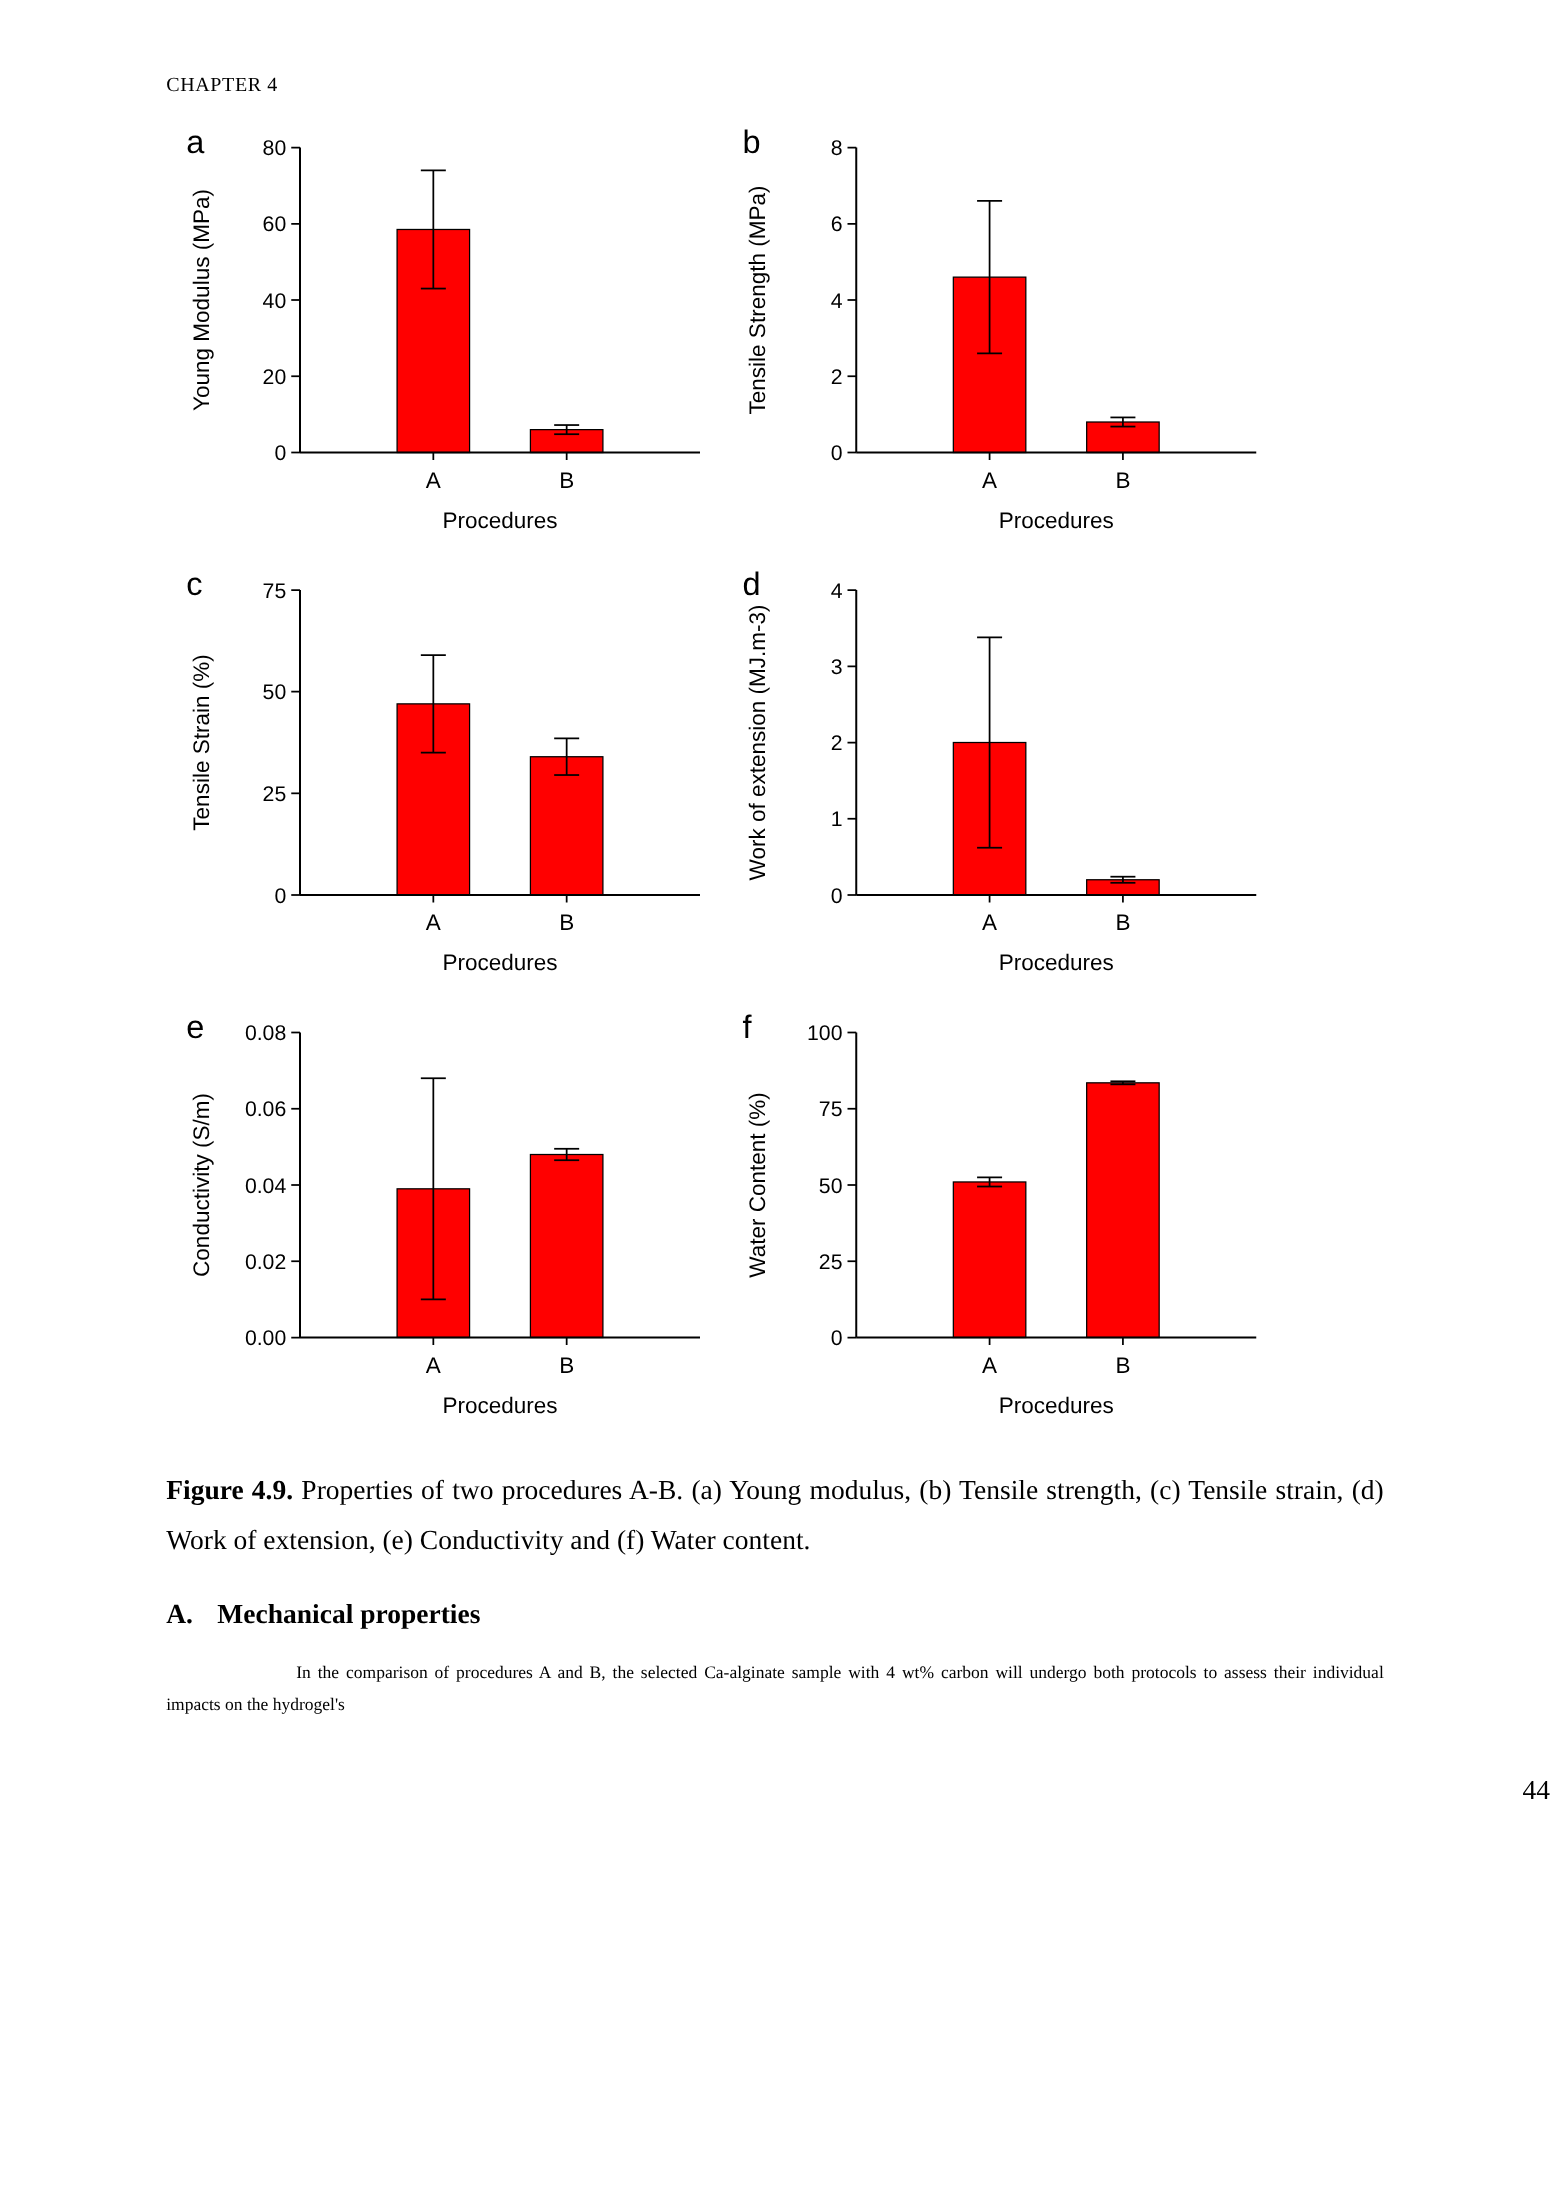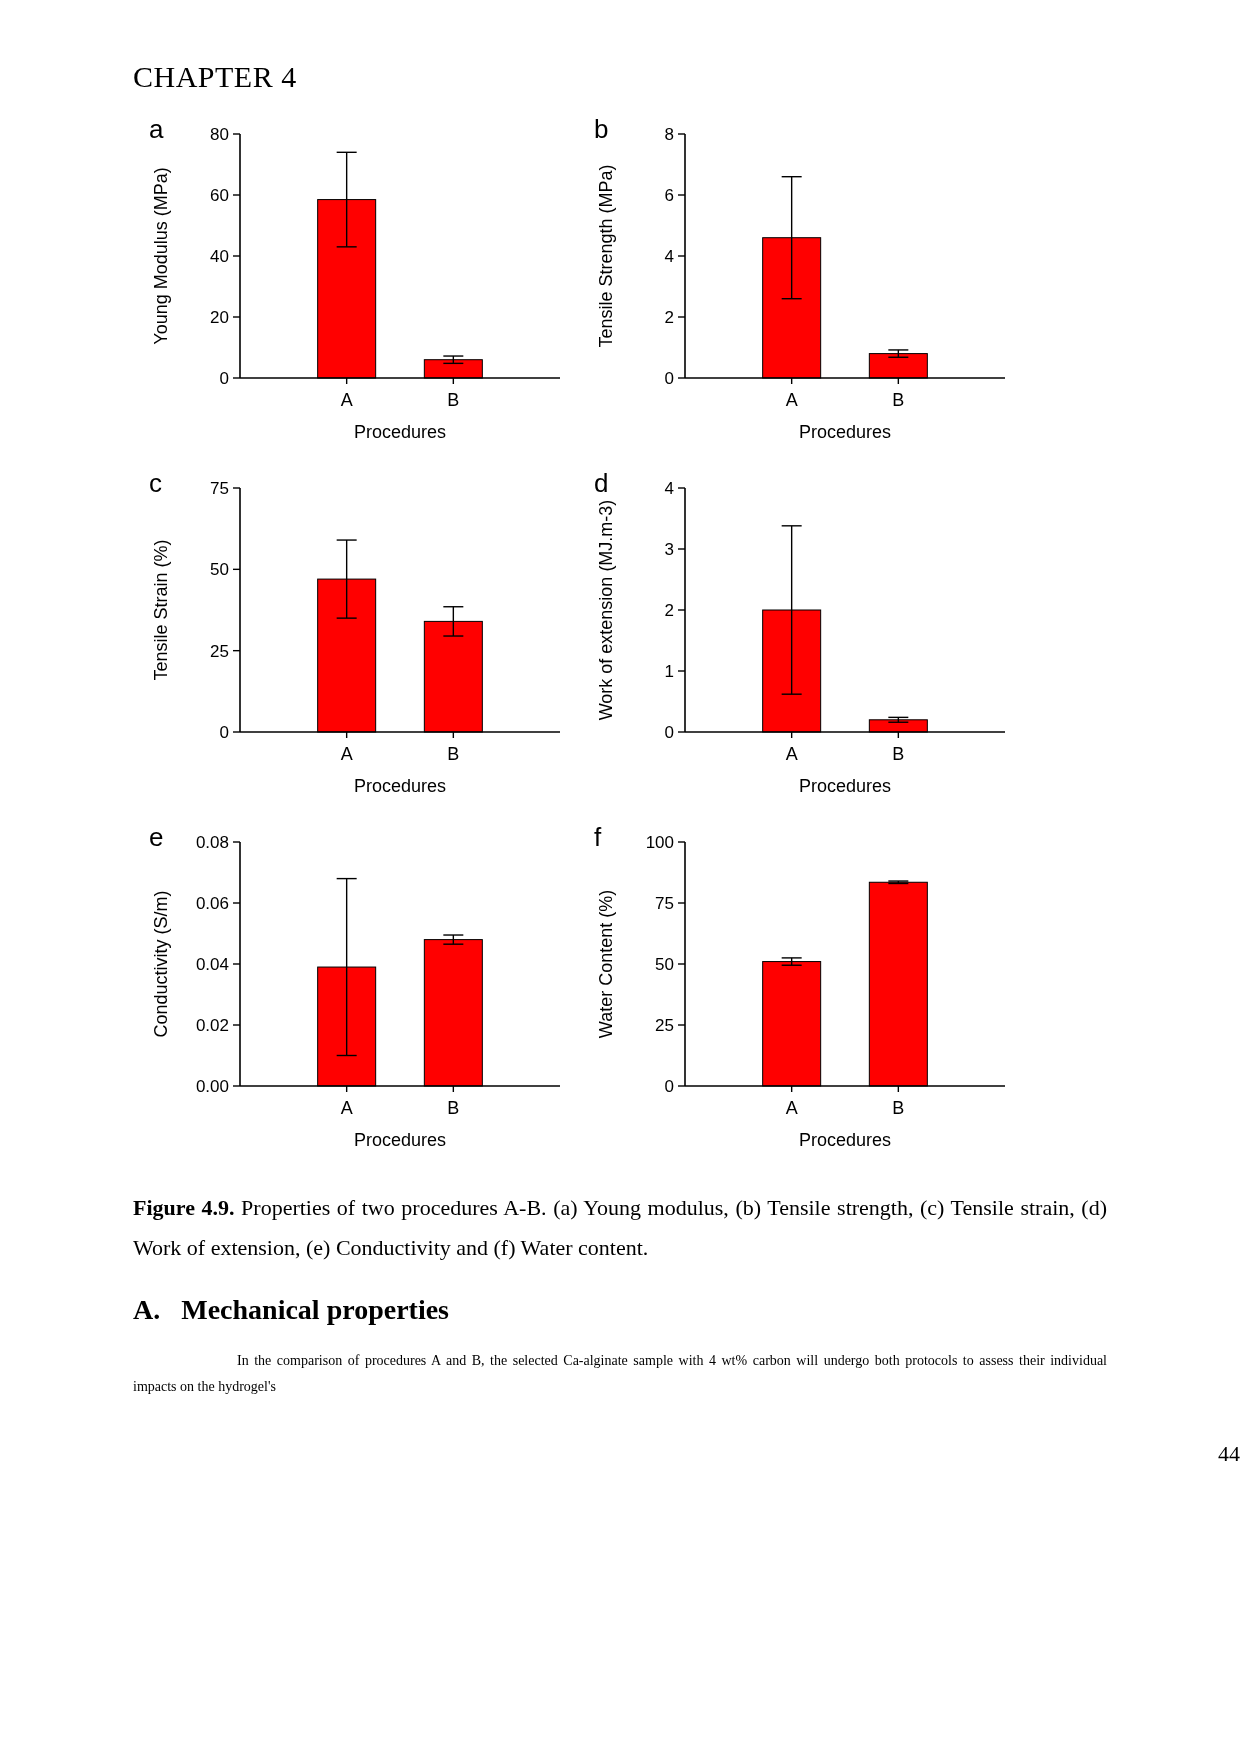--- a/index.html
+++ b/index.html
@@ -5,21 +5,21 @@
   * { margin:0; padding:0; box-sizing:border-box; }
   html,body { background:#ffffff; }
   body {
     width:1240px; height:1754px;
     font-family:"Liberation Serif","DejaVu Serif",serif;
     color:#000;
   }
   .page { position:relative; width:1240px; height:1754px; overflow:hidden; background:#fff; }
   .chapter-header {
     margin:60px 0 0 133px;
-    font-size:30px;
+    font-size:16px;
     letter-spacing:0.5px;
   }
   .figure-grid {
     display:grid;
     grid-template-columns:445px 445px;
     row-gap:22px;
     margin:26px 0 0 145px;
   }
   .chart-cell { position:relative; width:445px; height:332px; }
   .panel-letter {
@@ -30,21 +30,21 @@
   .chart-canvas { position:absolute; top:0; left:0; }
   svg text { font-family:"Liberation Sans","DejaVu Sans",sans-serif; fill:#000; }
   .caption {
     margin:28px 133px 0 133px;
     font-size:22px; line-height:1.82;
     text-align:justify;
   }
   .cap-label { font-weight:bold; }
   .heading {
     margin:26px 133px 0 133px;
-    font-size:28px; font-weight:bold;
+    font-size:22px; font-weight:bold;
   }
   .h-num { margin-right:14px; }
   .body-para {
     margin:22px 133px 0 133px;
     font-size:14px; line-height:1.82;
     text-align:justify;
     text-indent:104px;
   }
   .page-number {
     margin-top:42px;

